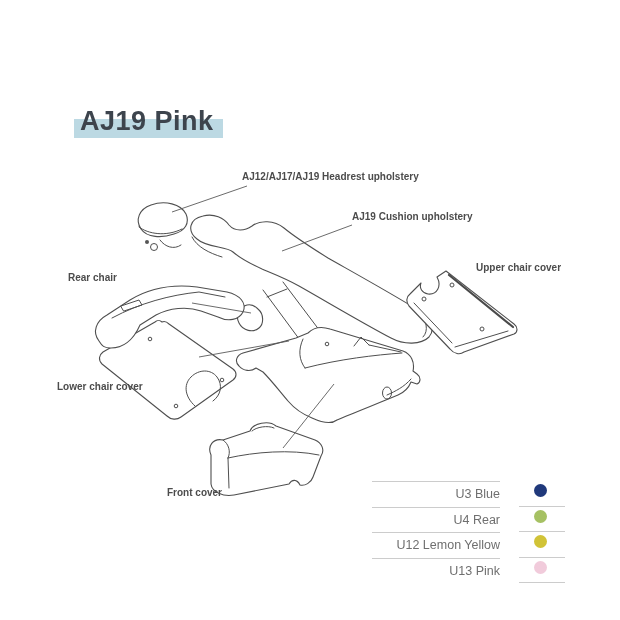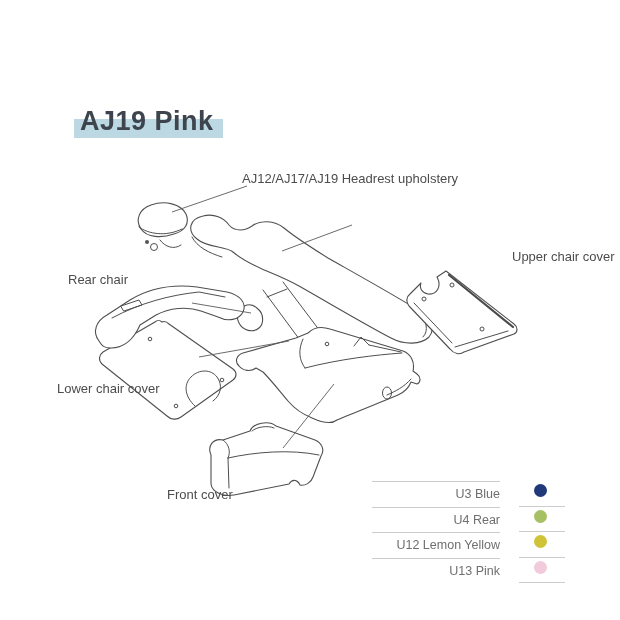--- a/index.html
+++ b/index.html
@@ -15,22 +15,22 @@
     left:74px;top:104px;
     font-size:27px;
     font-weight:bold;
     letter-spacing:0.5px;
     color:#3d444d;
     padding:2px 9px 3px 6px;
     background:linear-gradient(to bottom, rgba(0,0,0,0) 42%, #bcd9e3 42%, #bcd9e3 94%, rgba(0,0,0,0) 94%);
   }
   .part-label{
     position:absolute;
-    font-size:13px;
-    font-weight:normal;
+    font-size:10px;
+    font-weight:bold;
     color:#4c4c4c;
     white-space:nowrap;
   }
   #diagram-svg{position:absolute;left:0;top:0;}
   .outline{fill:#ffffff;stroke:#4f4f4f;stroke-width:1.1;stroke-linejoin:round;stroke-linecap:round;}
   .inner{fill:none;stroke:#4f4f4f;stroke-width:1;stroke-linejoin:round;stroke-linecap:round;}
   .leader{fill:none;stroke:#5a5a5a;stroke-width:0.9;}
   .thick{fill:none;stroke:#4a4a4a;stroke-width:2.2;stroke-linecap:round;}
   .screw{fill:none;stroke:#4f4f4f;stroke-width:1;}
   .knobfill{fill:#555555;stroke:none;}
@@ -146,22 +146,23 @@
     <g>
       <line class="leader" x1="247" y1="186" x2="172" y2="212"></line>
       <line class="leader" x1="352" y1="225" x2="282" y2="251"></line>
       <line class="leader" x1="192" y1="303" x2="251" y2="313"></line>
       <line class="leader" x1="199" y1="357" x2="289" y2="341"></line>
       <line class="leader" x1="283" y1="448" x2="334" y2="384"></line>
     </g>
   </svg>
 
   <div class="part-label" style="left:242px;top:171px;">AJ12/AJ17/AJ19 Headrest upholstery</div>
+  <div class="part-label" style="left:352px;top:211px;">AJ19 Cushion upholstery</div>
   <div class="part-label" style="left:68px;top:272px;">Rear chair</div>
-  <div class="part-label" style="left:476px;top:249px;margin-left:36px;">Upper chair cover</div>
+  <div class="part-label" style="left:476px;top:262px;">Upper chair cover</div>
   <div class="part-label" style="left:57px;top:381px;">Lower chair cover</div>
   <div class="part-label" style="left:167px;top:487px;">Front cover</div>
 
   <div class="legend">
     <div class="legend-row">
       <div class="legend-label">U3 Blue</div>
       <div class="legend-swatch-cell">
         <div class="legend-swatch" style="background-color: rgb(32, 57, 123);"></div>
       </div>
     </div>

